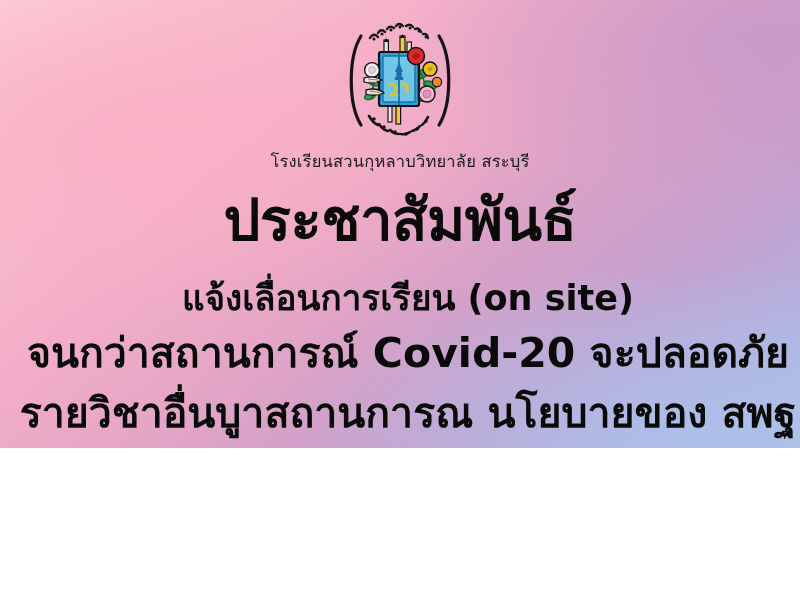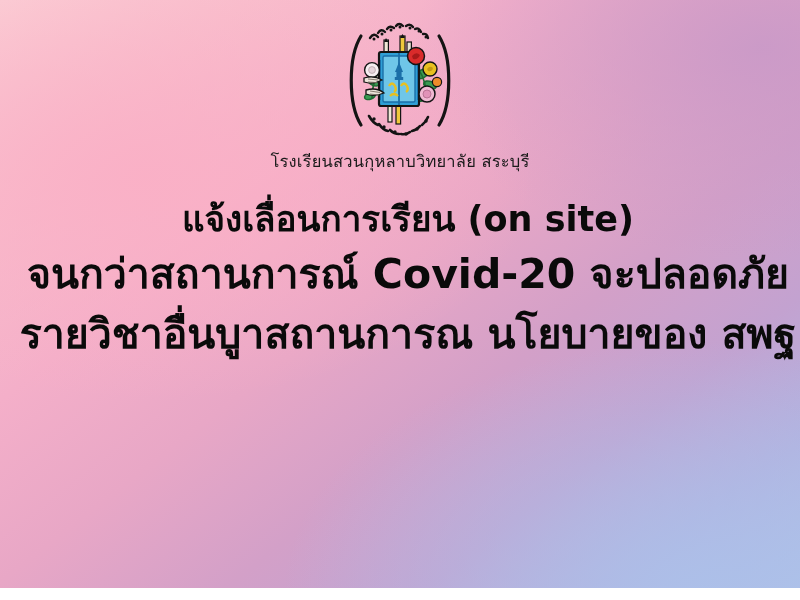--- a/index.html
+++ b/index.html
@@ -11,21 +11,21 @@
     width: 800px;
     height: 600px;
     overflow: hidden;
     font-family: "DejaVu Sans", "Liberation Sans", sans-serif;
   }
 
   
   .poster {
     position: relative;
     width: 800px;
-    height: 588px;
+    height: 448px;
     box-sizing: border-box;
     overflow: hidden;
     
     background:
       radial-gradient(ellipse 70% 55% at 18% 30%, rgba(250,176,198,0.95) 0%, rgba(250,176,198,0.0) 70%),
       radial-gradient(ellipse 60% 50% at 95% 8%, rgba(198,152,200,0.80) 0%, rgba(198,152,200,0.0) 72%),
       radial-gradient(ellipse 75% 60% at 88% 100%, rgba(172,192,233,0.92) 0%, rgba(172,192,233,0.0) 70%),
       linear-gradient(142deg,
         #fbced5 0%,
         #f9bfcd 16%,
@@ -207,20 +207,21 @@
         <circle cx="51" cy="120" r="1.7"></circle>
           <circle cx="62" cy="122" r="1.7"></circle>
         <circle cx="73" cy="117" r="1.7"></circle>
           <circle cx="82" cy="109" r="1.7"></circle>
       </g>
     </svg>
   </div>
 
   <div class="school-name">โรงเรียนสวนกุหลาบวิทยาลัย  สระบุรี</div>
 
+  <div class="headline">ประชาสัมพันธ์</div>
 
   <div class="body-block">
     <div class="body-line lead">แจ้งเลื่อนการเรียน (on site)</div>
     <div class="body-line wide">จนกว่าสถานการณ์ Covid-20 จะปลอดภัย</div>
     <div class="body-line wide">รายวิชาอื่นบูาสถานการณ นโยบายของ สพฐ</div>
   </div>
 
 </div>
 
 </body></html>

